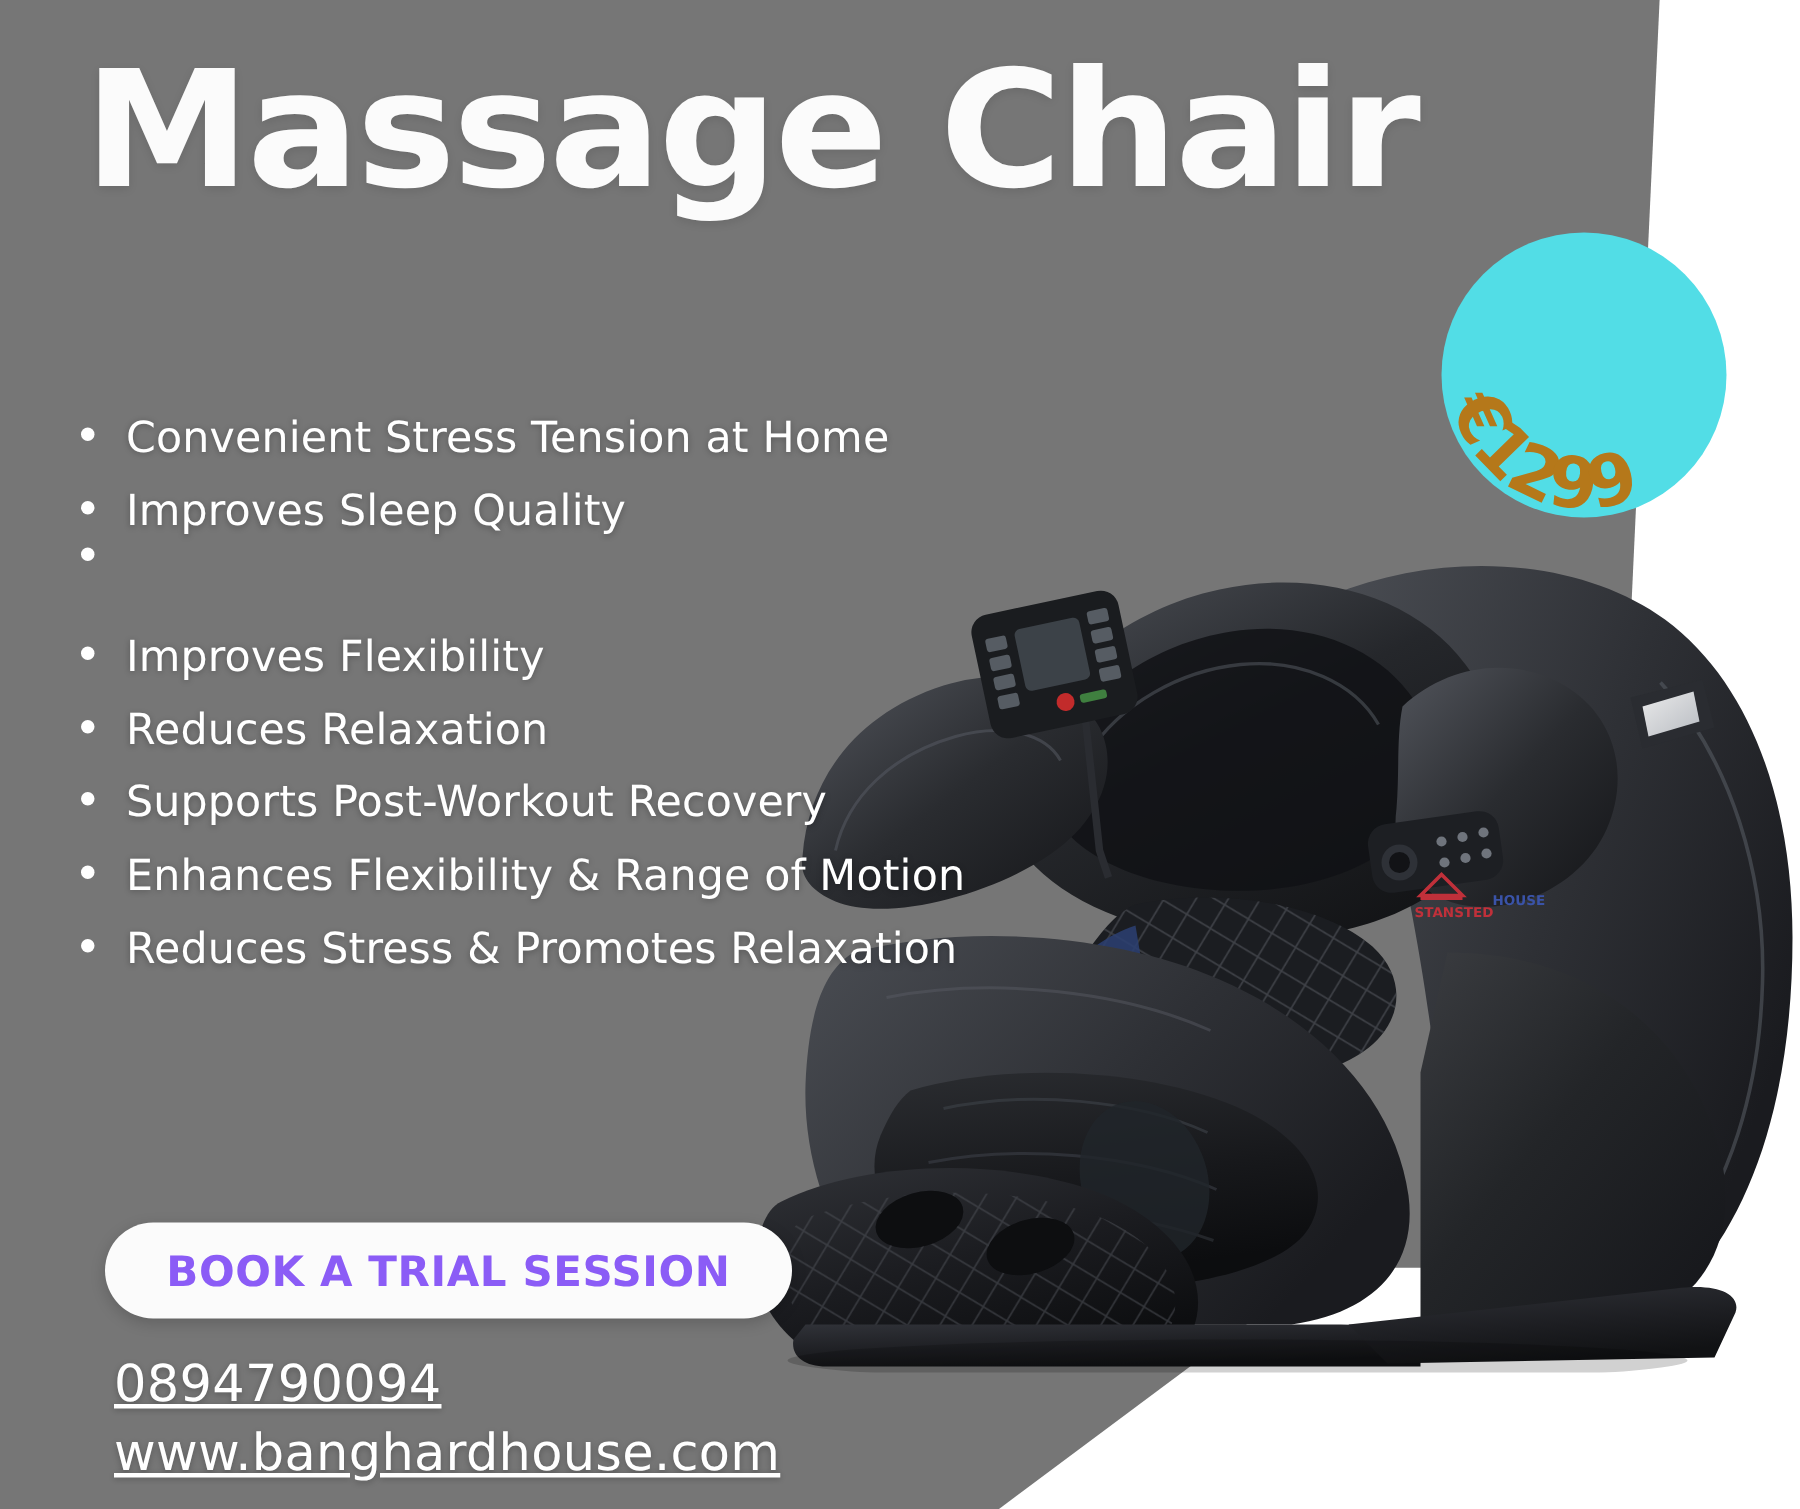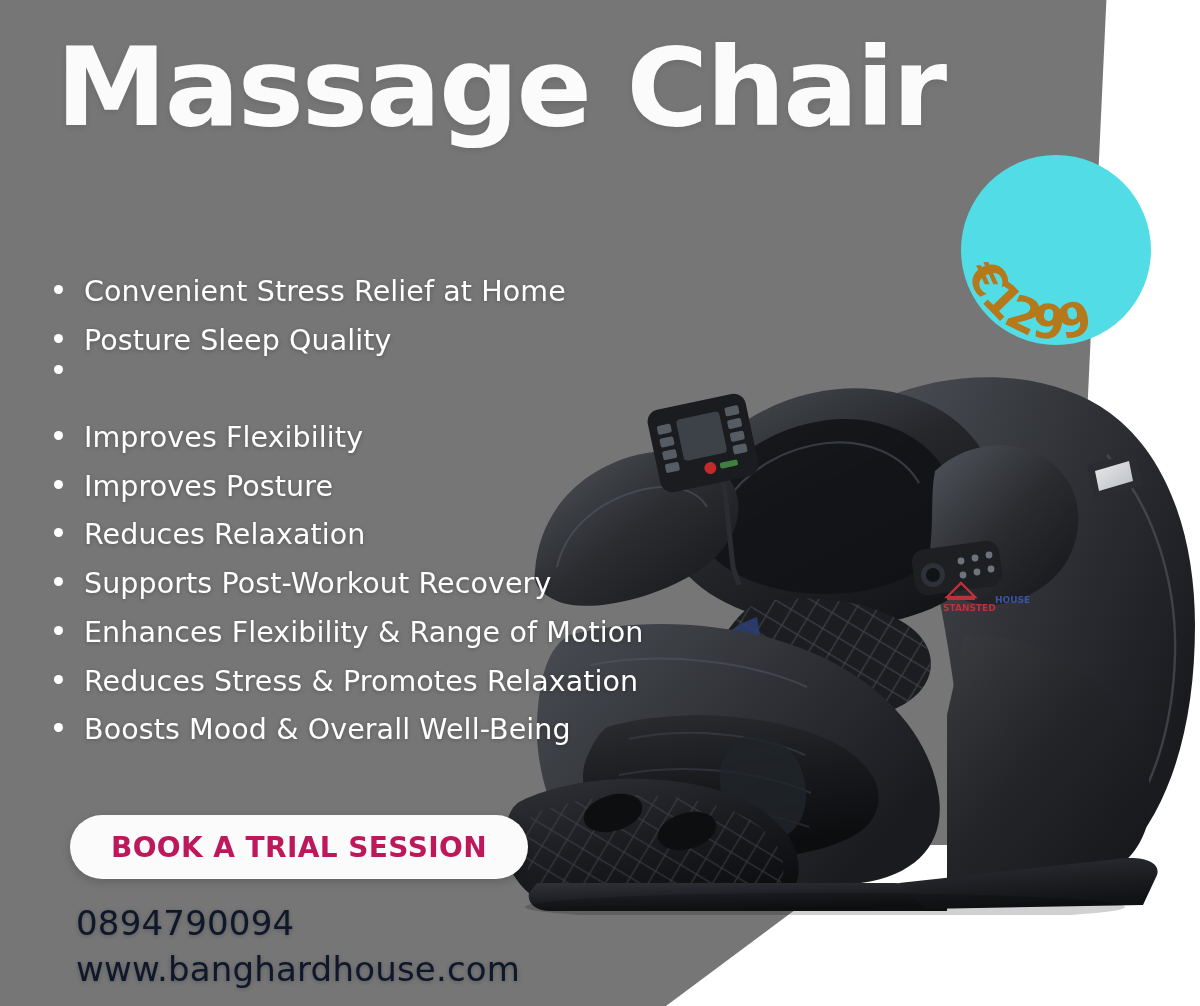--- a/index.html
+++ b/index.html
@@ -116,42 +116,43 @@
     border-radius:34px;
     background:#fbfbfb;
     display:flex;
     align-items:center;
     justify-content:center;
     z-index:9;
     box-shadow:0 3px 10px rgba(0,0,0,.18);
     cursor:pointer;
   }
   .cta span{
-    color:#be185d;
+    color:#8b5cf6;
     font-family:"DejaVu Sans",sans-serif;
     font-weight:bold;
     font-size:28px;
     letter-spacing:.4px;
     white-space:nowrap;
   }
 
   
   .contact{
     position:absolute;
     left:76px;top:900px;
     z-index:9;
   }
   .contact div{
-    color:#0f172a;
+    color:#ffffff;
     font-family:"DejaVu Sans",sans-serif;
     font-size:34px;
     line-height:46px;
     letter-spacing:.2px;
     white-space:nowrap;
     text-shadow:0 1px 4px rgba(0,0,0,.25);
+    text-decoration:underline;
   }
 </style>
 </head>
 <body>
 
 <div id="ad">
 
   <div class="bg-white-base"></div>
   <div class="bg-grey"></div>
   <div class="bg-grey-bottomcut"></div>
@@ -321,56 +322,48 @@
 
       <ellipse cx="330" cy="572" rx="300" ry="14" fill="#000" opacity=".18"></ellipse>
     </svg>
   </div>
 
   <div class="headline">Massage Chair</div>
 
   <ul class="benefits">
     <li class="benefit">
       <span class="dot"></span>
-      <span>Convenient Stress Relief at Home</span>
-    </li>
-    <li class="benefit">
-      <span class="dot"></span>
-      <span>Posture Sleep Quality</span>
+      <span>Convenient Stress Tension at Home</span>
+    </li>
+    <li class="benefit">
+      <span class="dot"></span>
+      <span>Improves Sleep Quality</span>
     </li>
     <li class="benefit">
       <span class="dot"></span>
     </li>
     <li class="benefit">
       <span class="dot"></span>
       <span>Improves Flexibility</span>
     </li>
     <li class="benefit">
       <span class="dot"></span>
-      <span>Improves Posture</span>
-    </li>
-    <li class="benefit">
-      <span class="dot"></span>
       <span>Reduces Relaxation</span>
     </li>
     <li class="benefit">
       <span class="dot"></span>
       <span>Supports Post-Workout Recovery</span>
     </li>
     <li class="benefit">
       <span class="dot"></span>
       <span>Enhances Flexibility &amp; Range of Motion</span>
     </li>
     <li class="benefit">
       <span class="dot"></span>
       <span>Reduces Stress &amp; Promotes Relaxation</span>
-    </li>
-    <li class="benefit">
-      <span class="dot"></span>
-      <span>Boosts Mood &amp; Overall Well-Being</span>
     </li>
   </ul>
 
   <div class="cta">
     <span>BOOK A TRIAL SESSION</span>
   </div>
 
   <div class="contact">
     <div>0894790094</div>
     <div>www.banghardhouse.com</div>

